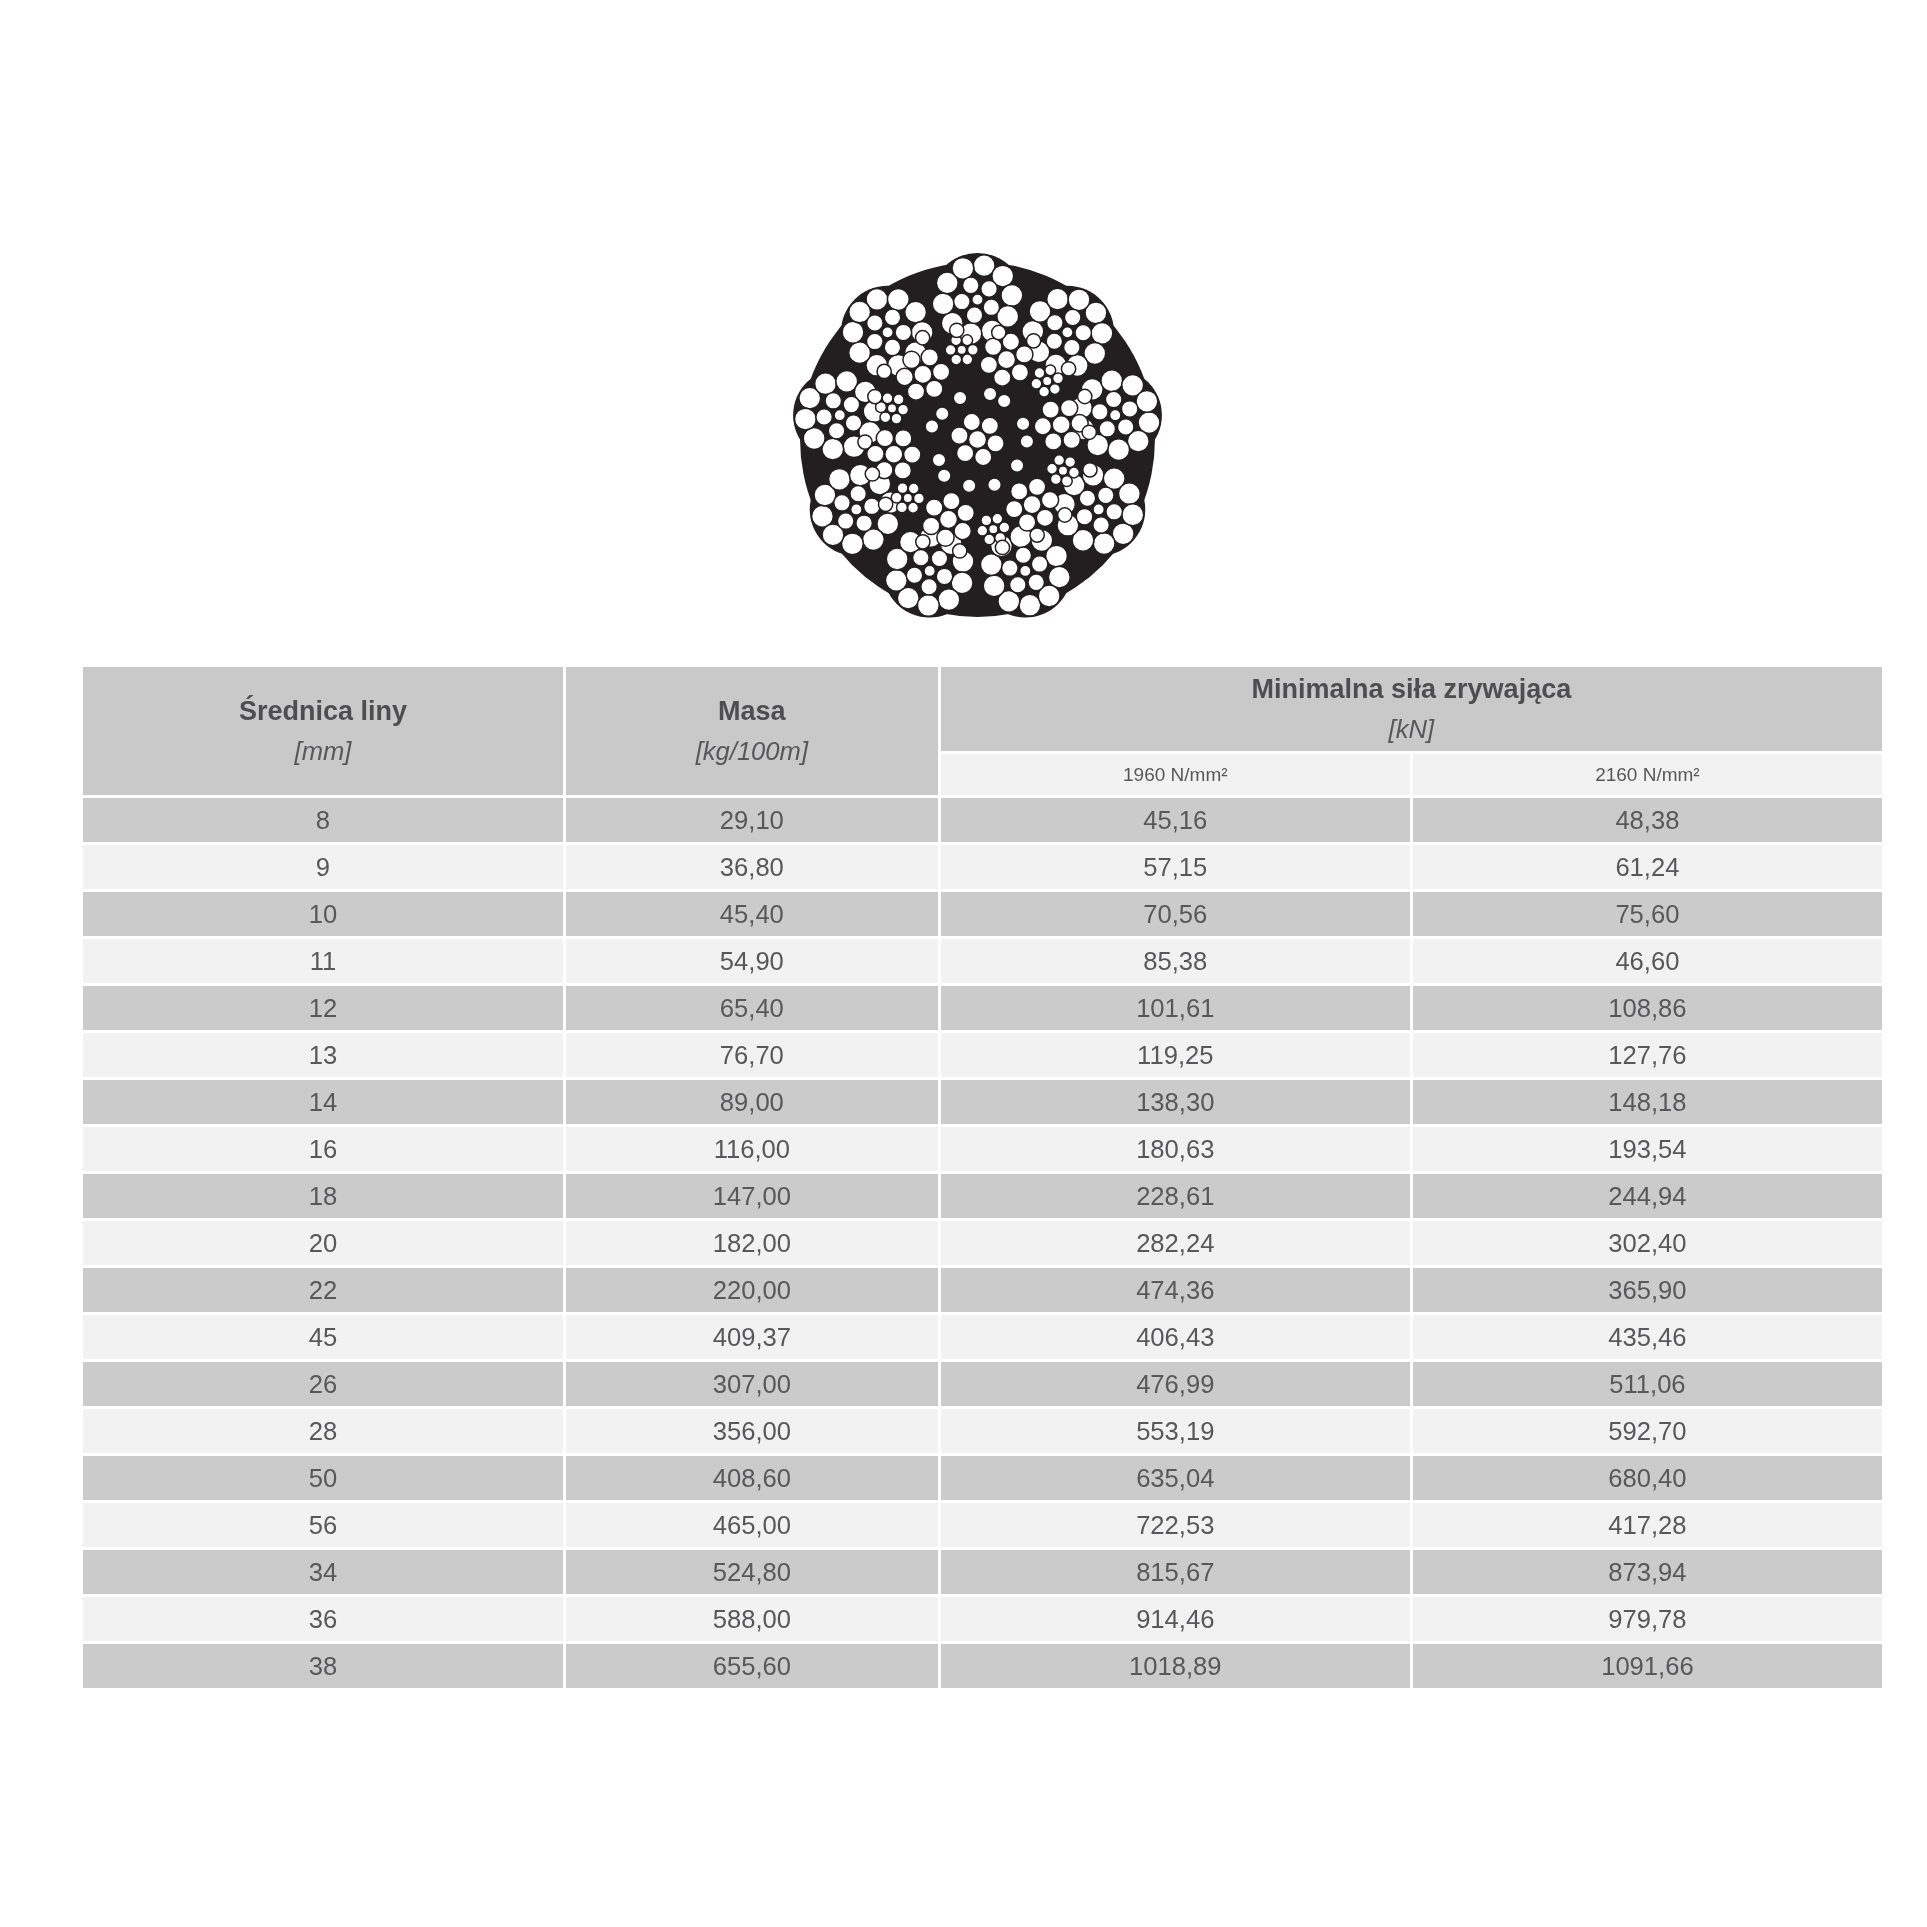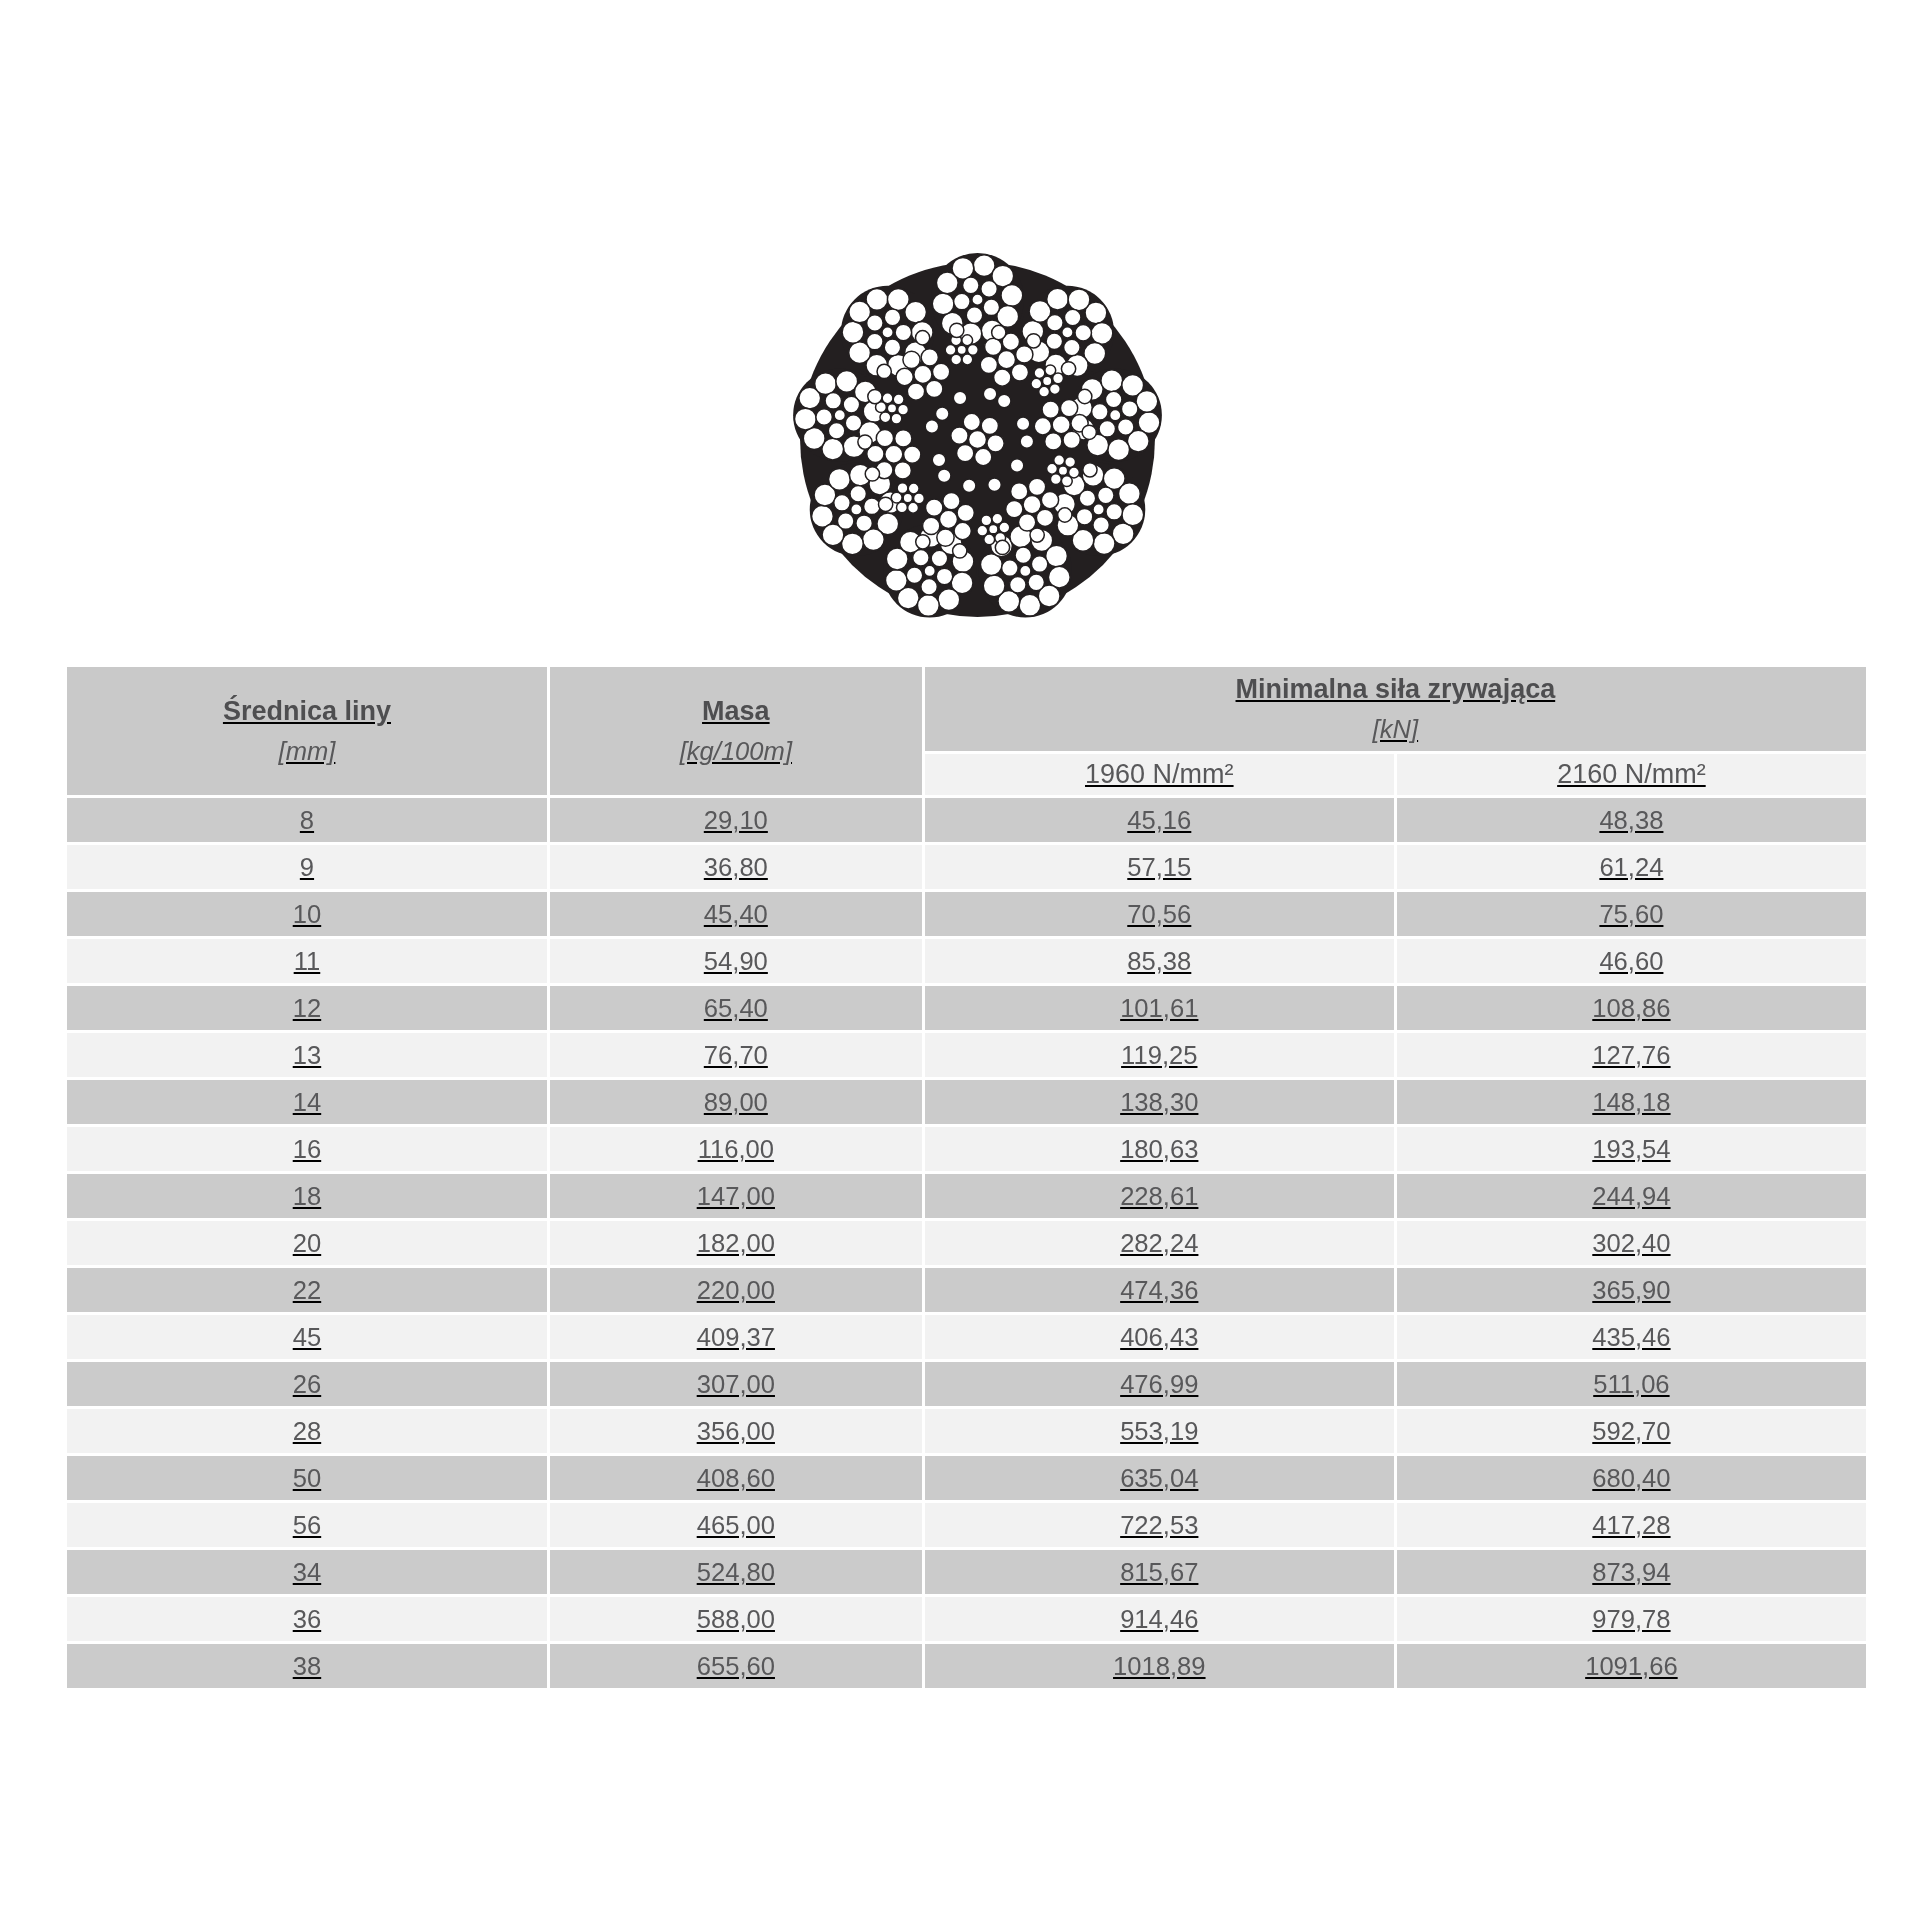--- a/index.html
+++ b/index.html
@@ -8,37 +8,37 @@
     width:1928px;height:1928px;
     background:var(--page-bg,#ffffff);
     font-family:"Liberation Sans",sans-serif;
     overflow:hidden;
   }
   .rope{
     position:absolute;left:782px;top:244px;width:391px;height:391px;
   }
   .rope svg{width:100%;height:100%;display:block;}
   table.spec{
-    position:absolute;left:64px;top:664px;width:1805px;
-    border-collapse:collapse;table-layout:fixed;text-decoration:underline;
+    position:absolute;left:80px;top:664px;width:1805px;
+    border-collapse:collapse;table-layout:fixed;
   }
   table.spec th,table.spec td{
     border:3px solid #ffffff;
     text-align:center;vertical-align:middle;
     color:var(--text,#58585a);
     padding:0;
     overflow:hidden;white-space:nowrap;
   }
   thead tr.hrow1{height:87px;}
   thead tr.hrow2{height:44px;}
   tbody tr{height:47px;}
   thead th.hdr{background:var(--header-bg,#c9c9c9);font-weight:normal;}
   thead th.sub{
     background:var(--row-light,#f2f2f2);
-    font-weight:normal;font-size:27px;
+    font-weight:normal;font-size:19px;
   }
   .hdr .t{
     font-weight:bold;font-size:27px;line-height:30px;
     color:var(--header-text,#4e4e50);
   }
   .hdr .u{
     font-style:italic;font-size:25.6px;line-height:28.6px;margin-top:11.3px;
     color:var(--text,#58585a);
   }
   tbody td{font-size:25.6px;}

